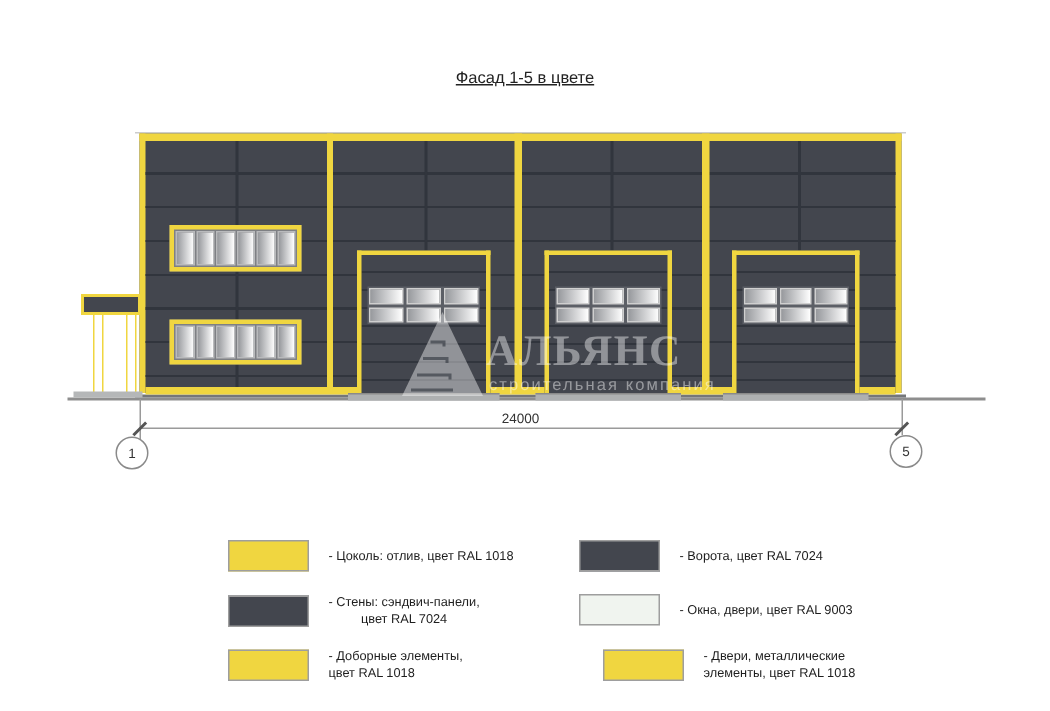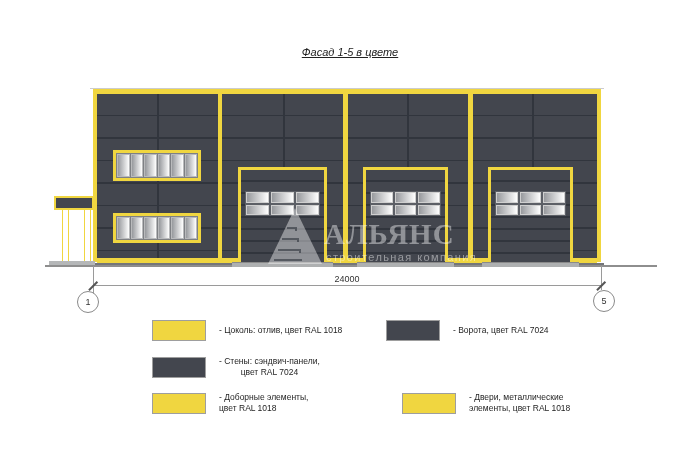--- a/index.html
+++ b/index.html
@@ -1,21 +1,21 @@
 <!DOCTYPE html>
 <html style="--wall: #43464E; --seam: #31353D; --trim: #F0D640; --glass-a: #97999D; --glass-b: #FEFEFE; --ral9003: #F0F4EF; --threshold: #AEB0B1; --line: #8E8E8E;"><head>
 <meta charset="utf-8">
 <style>
   html,body{margin:0;padding:0;background:#fff;}
   #sheet{position:relative;width:700px;height:474px;background:#ffffff;overflow:hidden;
          font-family:"Liberation Sans",sans-serif;color:#1e1e1e;}
   .abs{position:absolute;}
 
   
-  #title{left:0;top:46px;width:700px;text-align:center;font-size:11px;font-style:italic;
+  #title{left:0;top:46px;width:700px;text-align:center;font-size:11px;
          text-decoration:underline;color:#222;}
 
   
   #ground-line{left:45px;top:265px;width:612px;height:1.5px;background:var(--line);}
   #building-base{left:90px;top:262.5px;width:514px;height:2px;background:#74767a;}
   #parapet-cap{left:90px;top:87.5px;width:514px;height:1.5px;background:#cccccc;}
 
   
   #building{left:93px;top:89px;width:508px;height:173px;box-sizing:border-box;
             border-top:5px solid var(--trim);border-left:4px solid var(--trim);
@@ -73,21 +73,21 @@
   #ext-left{left:93px;top:266px;height:28px;} #ext-right{left:601px;top:266px;height:24px;}
   #dim-line{left:93px;top:285px;width:508px;height:1px;background:#9a9a9a;}
   .dim-tick{position:absolute;width:12px;height:1.5px;background:#555;transform:rotate(-45deg);}
   #tick-left{left:87px;top:284.5px;} #tick-right{left:595px;top:284.5px;}
   #dim-label{left:93px;top:274px;width:508px;text-align:center;font-size:9px;color:#333;}
   .axis-marker{position:absolute;width:22px;height:22px;border-radius:50%;border:1px solid #8a8a8a;
         background:#fff;display:flex;align-items:center;justify-content:center;font-size:9px;color:#333;box-sizing:border-box;}
   #axis-1{left:77px;top:291px;} #axis-5{left:593px;top:290px;}
 
   
-  .legend-item{position:absolute;display:flex;align-items:center;gap:13px;}
+  .legend-item{position:absolute;display:flex;align-items:center;gap:13px;margin-top:40px;}
   #legend-item-0{left:152px;top:320px;} #legend-item-1{left:152px;top:356px;text-align:center;} #legend-item-2{left:152px;top:392px;}
   #legend-item-3{left:386px;top:320px;} #legend-item-4{left:386px;top:356px;} #legend-item-5{left:386px;top:392px;padding-left:16px;}
   .legend-swatch{width:54px;height:21px;border:1px solid #9e9e9e;box-sizing:border-box;flex:none;}
   .legend-label{font-size:8.5px;line-height:11px;color:#1e1e1e;white-space:pre-line;}
 </style>
 </head>
 <body>
 
 <div id="sheet">
 
@@ -201,19 +201,23 @@
   </div>
   <div class="legend-item" id="legend-item-2">
     <div class="legend-swatch" style="background: rgb(240, 214, 64);"></div>
     <div class="legend-label">- Доборные элементы,
 цвет RAL 1018</div>
   </div>
   <div class="legend-item" id="legend-item-3">
     <div class="legend-swatch" style="background: rgb(67, 70, 78);"></div>
     <div class="legend-label">- Ворота, цвет RAL 7024</div>
   </div>
+  <div class="legend-item" id="legend-item-4">
+    <div class="legend-swatch" style="background: rgb(240, 244, 239);"></div>
+    <div class="legend-label">- Окна, двери, цвет RAL 9003</div>
+  </div>
   <div class="legend-item" id="legend-item-5">
     <div class="legend-swatch" style="background: rgb(240, 214, 64);"></div>
     <div class="legend-label">- Двери, металлические
 элементы, цвет RAL 1018</div>
   </div>
 
 </div>
 
 </body></html>

